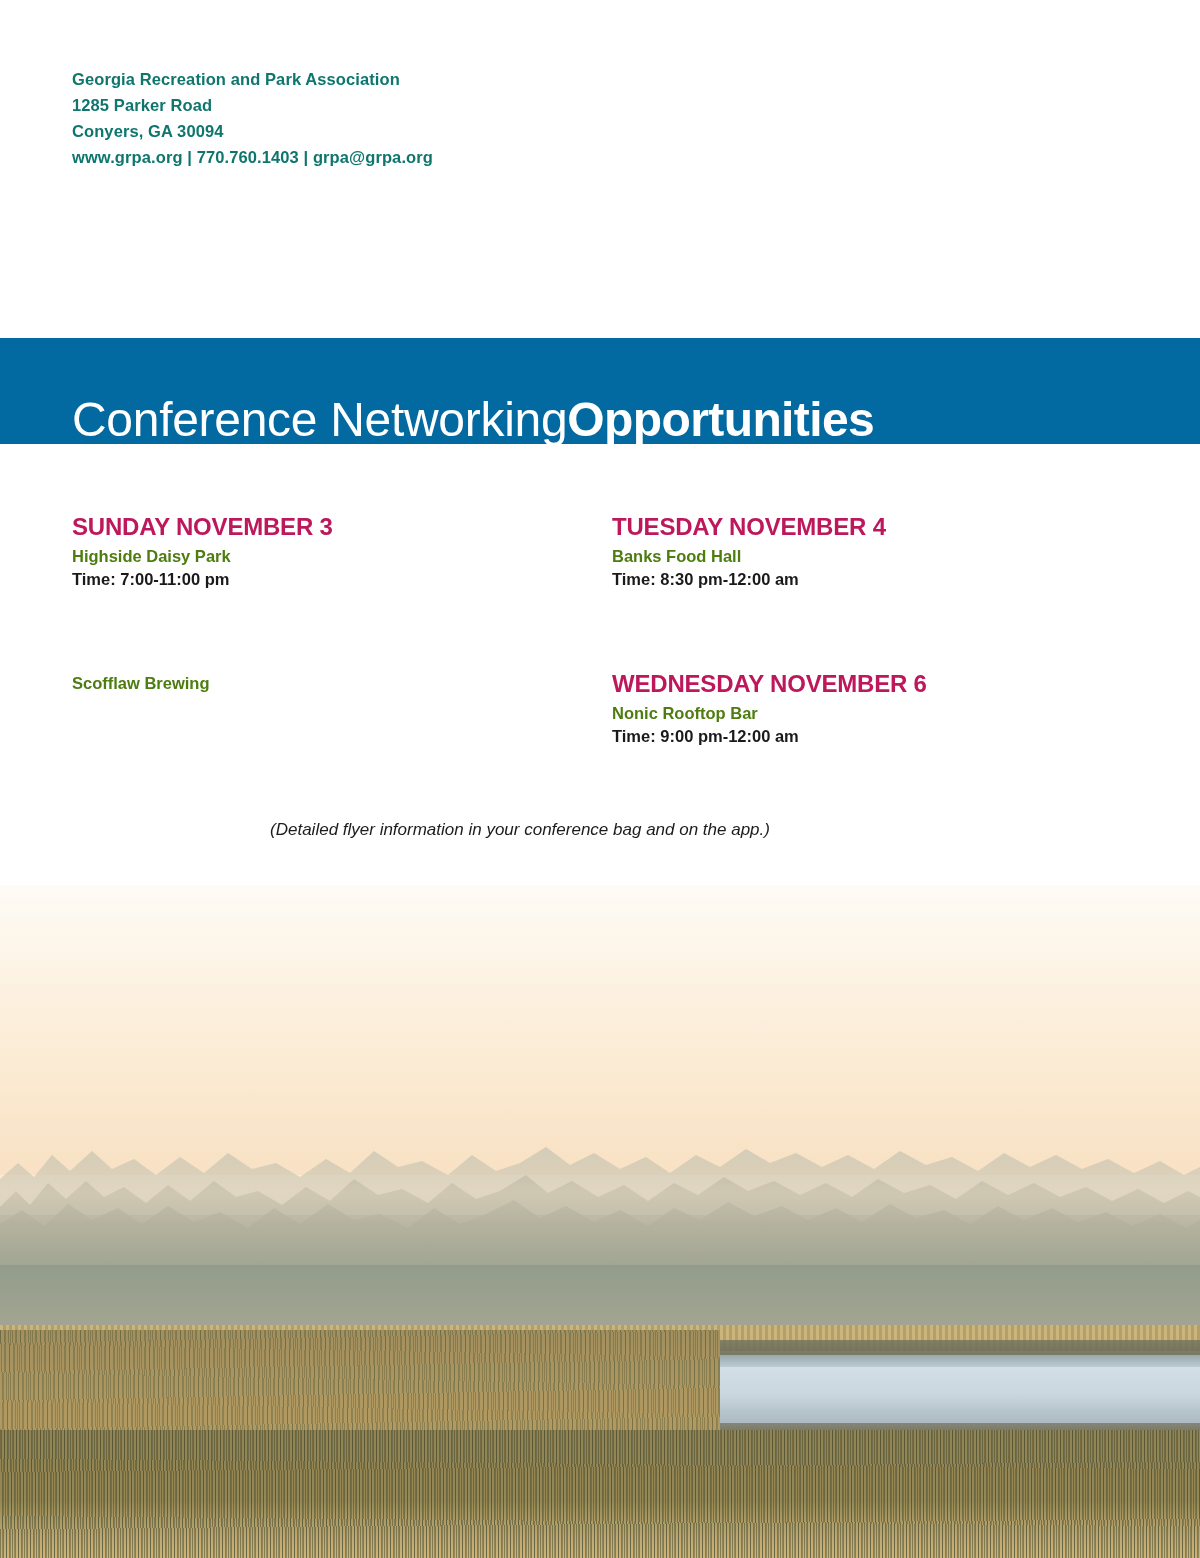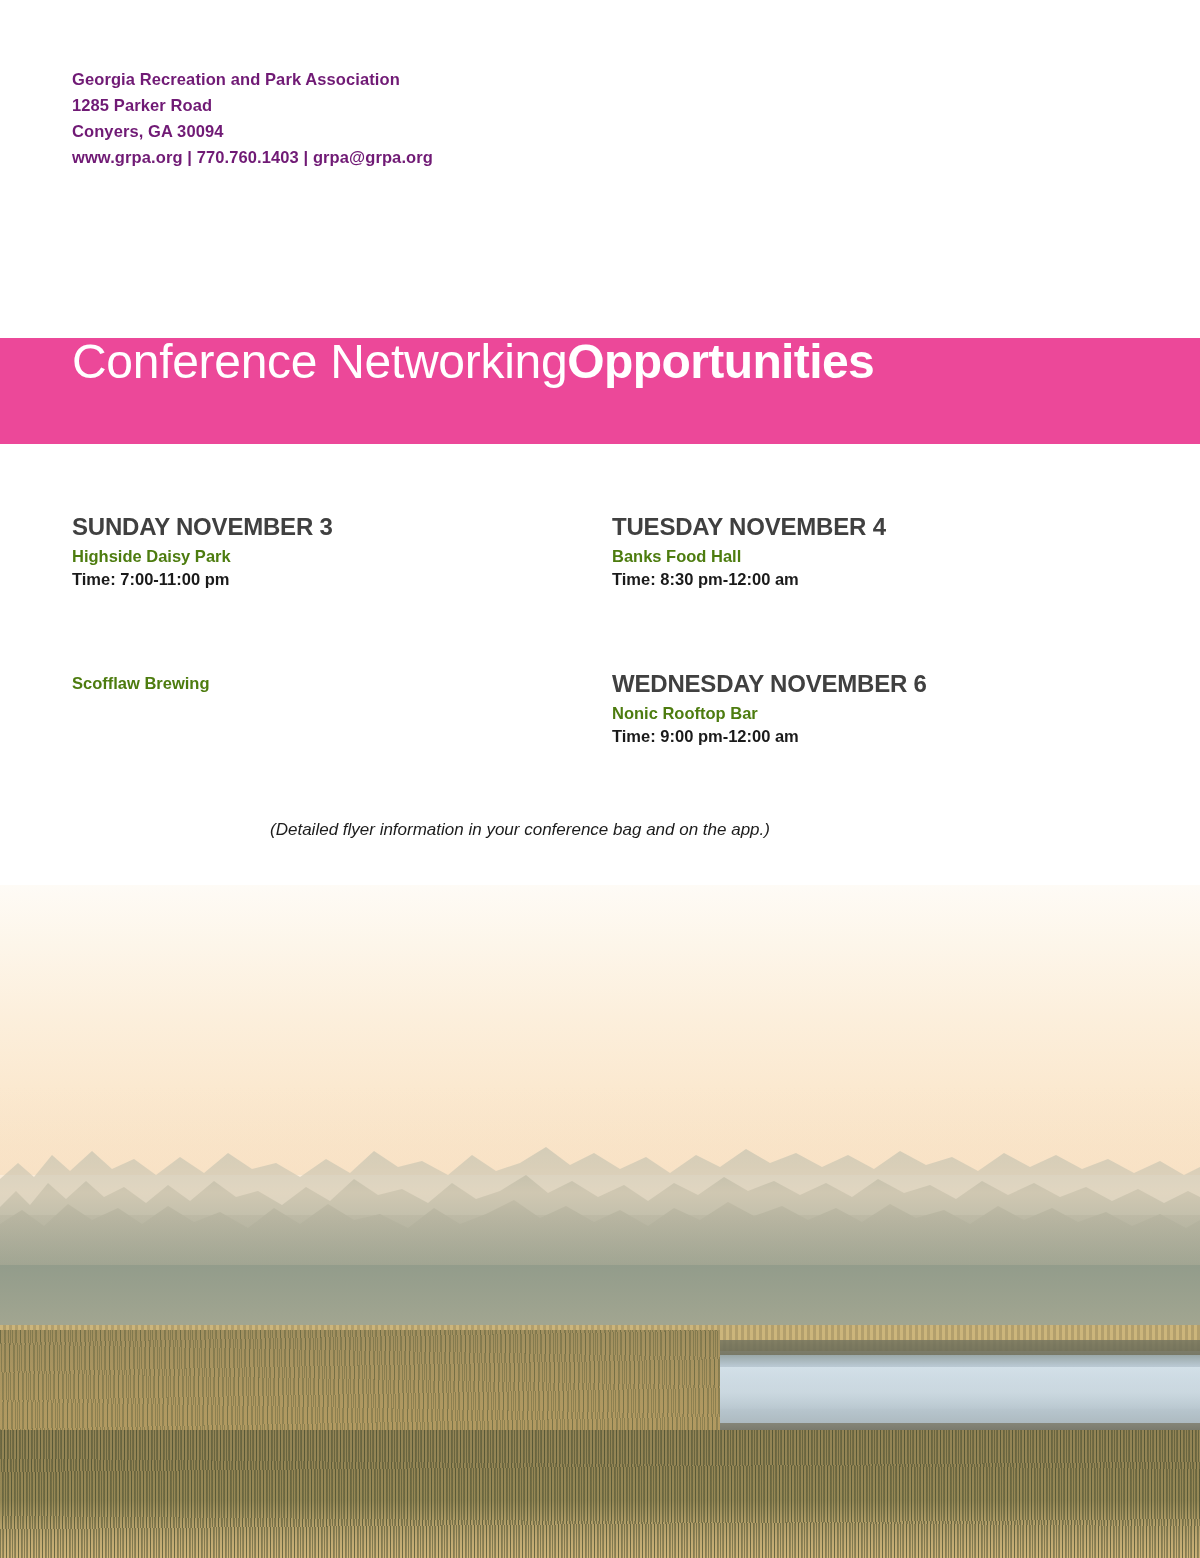--- a/index.html
+++ b/index.html
@@ -23,36 +23,36 @@
   
   .org-block {
     position:absolute;
     left:72px;
     top:66px;
     width:700px;
   }
   .org-line {
     font-size:16.5px;
     font-weight:bold;
-    color:#701a75;
+    color:#0f766e;
     line-height:26px;
     letter-spacing:0.1px;
     white-space:pre;
   }
 
   
   .title-banner {
     position:absolute;
     left:0;
     top:338px;
     width:1200px;
     height:106px;
-    background:#ec4899;
+    background:#0369a1;
     display:flex;
-    align-items:flex-start;
+    align-items:flex-end;
   }
   .title-text {
     margin-left:72px;
     font-size:48px;
     line-height:1;
     white-space:nowrap;
     color:#ffffff;
   }
   .title-light {
     font-weight:300;
@@ -70,21 +70,21 @@
     top:512px;
     width:1060px;
     display:grid;
     grid-template-columns:540px 540px;
     grid-row-gap:78px;
   }
   .event-item { width:500px; }
   .event-date {
     font-size:24px;
     font-weight:bold;
-    color:#404040;
+    color:#be185d;
     letter-spacing:-0.2px;
     line-height:30px;
     white-space:nowrap;
   }
   .event-venue {
     font-size:16.5px;
     font-weight:bold;
     color:#4d7c0f;
     line-height:23px;
     margin-top:3px;

